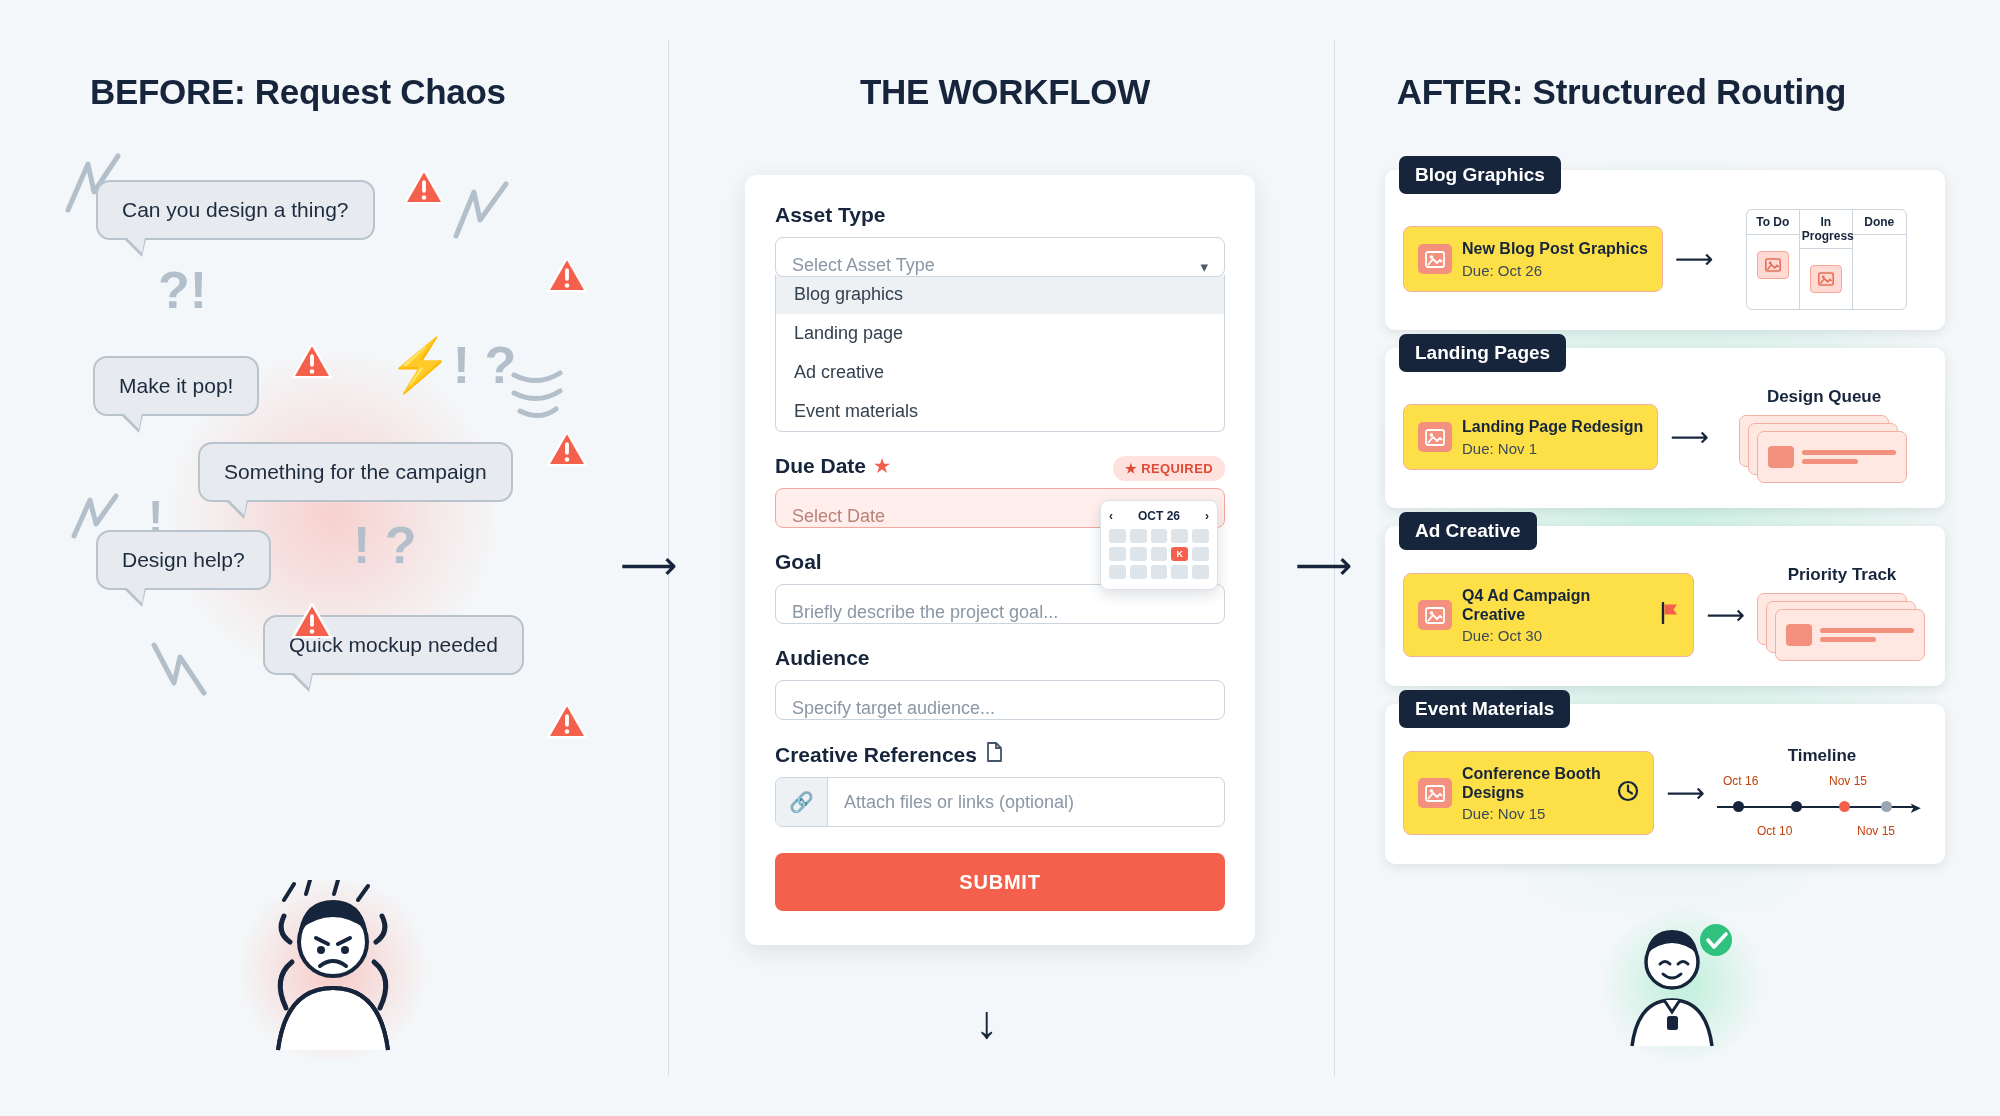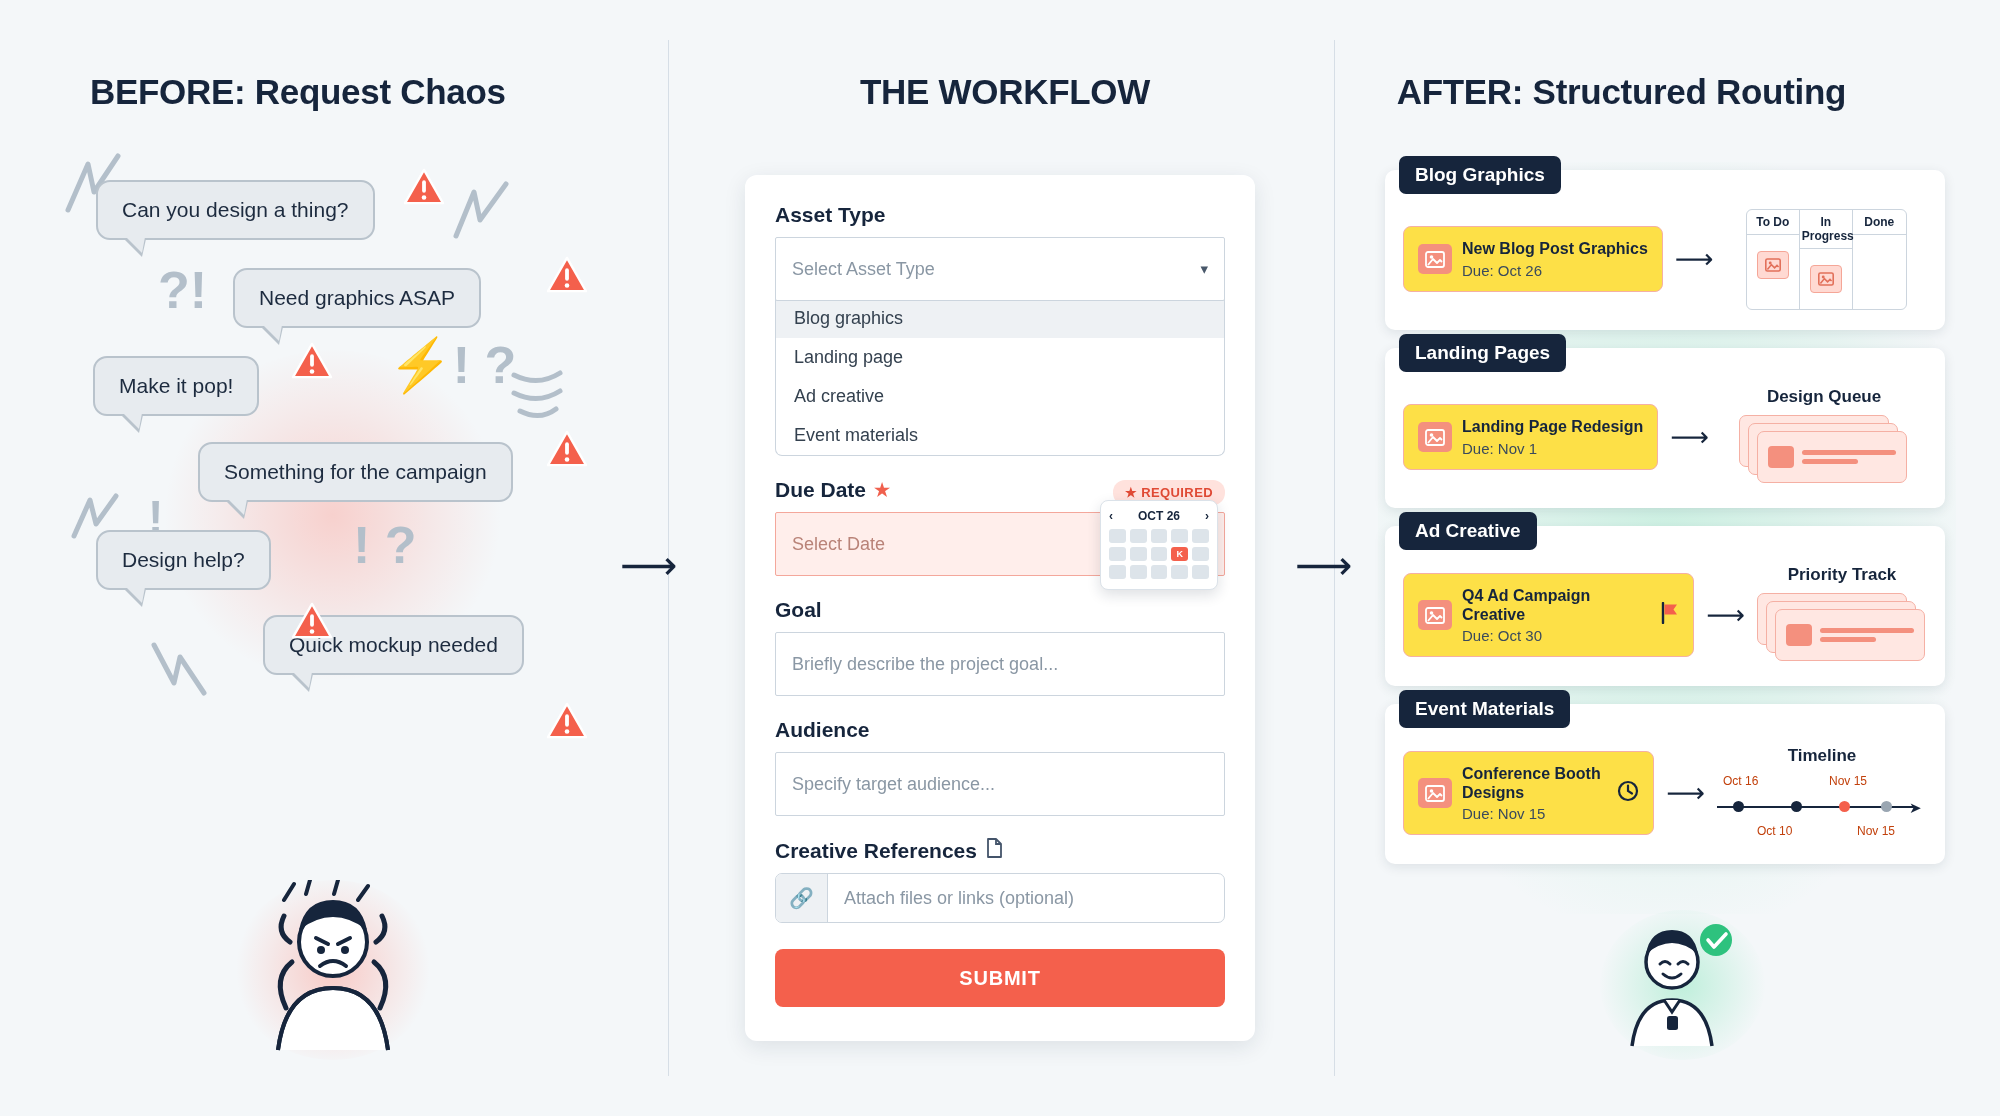--- a/index.html
+++ b/index.html
@@ -124,22 +124,22 @@
     font-size: 21px; font-weight: bold; color: #16253c; margin-bottom: 10px;
     display: flex; align-items: center; gap: 8px;
   }
   .f-label .star { color: #f0604d; font-size: 18px; }
   .f-label .req-wrap { margin-left: auto; }
   .req-badge {
     background: #ffe2dd; color: #e04a35; font-size: 13px; font-weight: bold;
     border-radius: 12px; padding: 5px 12px; letter-spacing: .4px;
   }
   .f-input {
-    border: 1.5px solid #ccd5de; border-radius: 2px; height: 64px;
-    display: flex; align-items: center; padding: 0 16px;
+    border: 1.5px solid #ccd5de; border-radius: 8px; height: 40px;
+    display: flex; align-items: flex-end; padding: 0 16px;
     font-size: 18px; color: #8a97a4; background: #fff; position: relative;
   }
   .f-input.alert { border-color: #f4a79b; background: #ffeeeb; color: #b98378; }
   .f-input .chev { margin-left: auto; font-size: 15px; color: #49586a; }
   .f-input .cal-ico { margin-left: auto; }
   .f-block { margin-bottom: 22px; }
 
   .dropdown {
     border: 1.5px solid #ccd5de; border-top: none; border-radius: 0 0 7px 7px;
     background: #fff; margin-top: -2px; overflow: hidden;
@@ -279,21 +279,20 @@
           <path d="M12 46 Q32 56 48 44" fill="none" stroke="#b3bfca" stroke-width="5" stroke-linecap="round"></path>
         </svg>
       </div>
 
       <div class="scribble sq1">?!</div>
       <div class="scribble sq2">⚡! ?</div>
       <div class="scribble sq3">! ?</div>
       <div class="scribble sq4">!</div>
 
       <div class="bubble b1">Can you design a thing?</div>
-      <div class="bubble b2">Need graphics ASAP</div>
       <div class="bubble b4">Something for the campaign</div>
       <div class="bubble b3">Make it pop!</div>
       <div class="bubble b5">Design help?</div>
       <div class="bubble b6">Quick mockup needed</div>
 
       <div class="warn w1">
           <svg viewBox="0 0 44 40">
             <path d="M22 2 L42 37 H2 Z" fill="#f4604c" stroke="#fff" stroke-width="2.5" stroke-linejoin="round"></path>
             <rect x="20" y="13" width="4" height="13" rx="2" fill="#fff"></rect>
             <circle cx="22" cy="31" r="2.4" fill="#fff"></circle>

